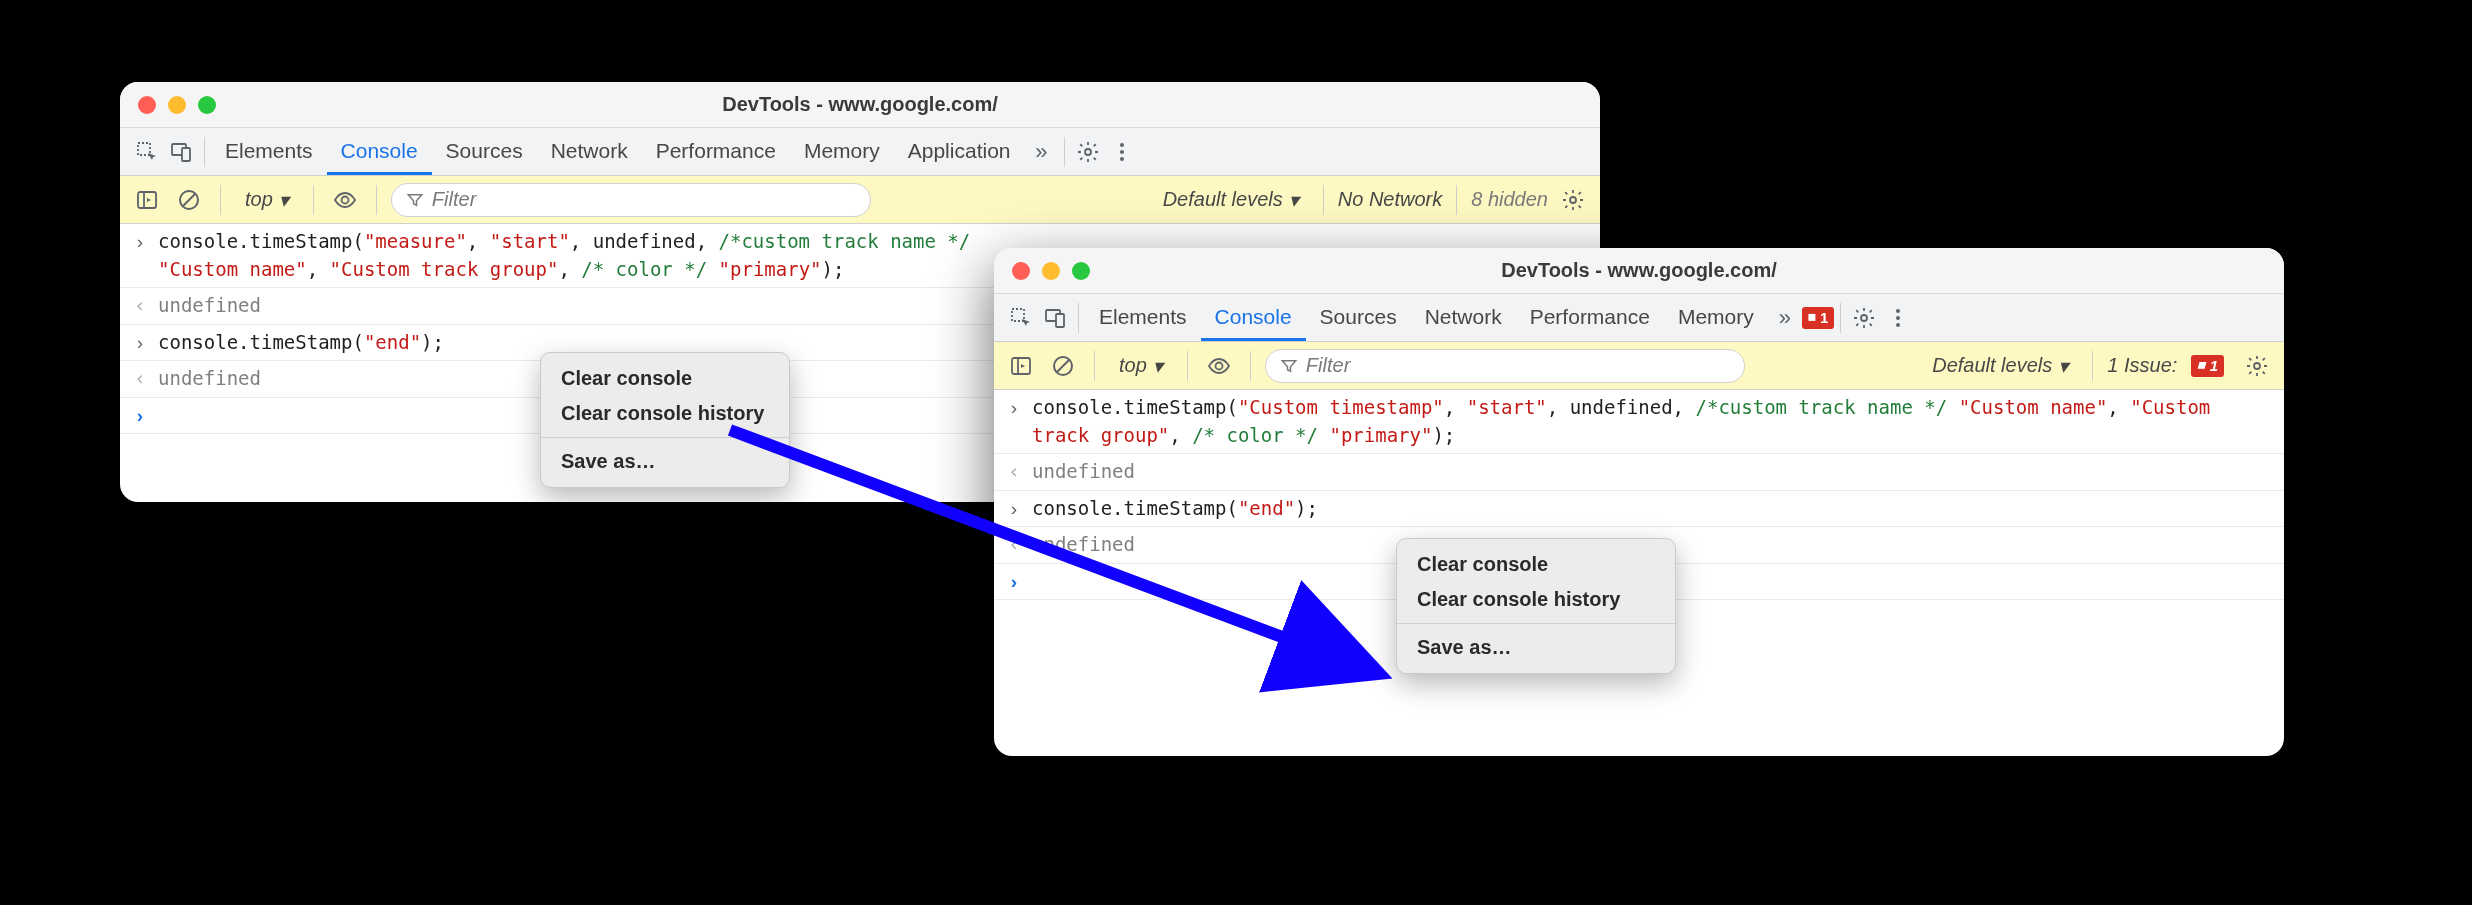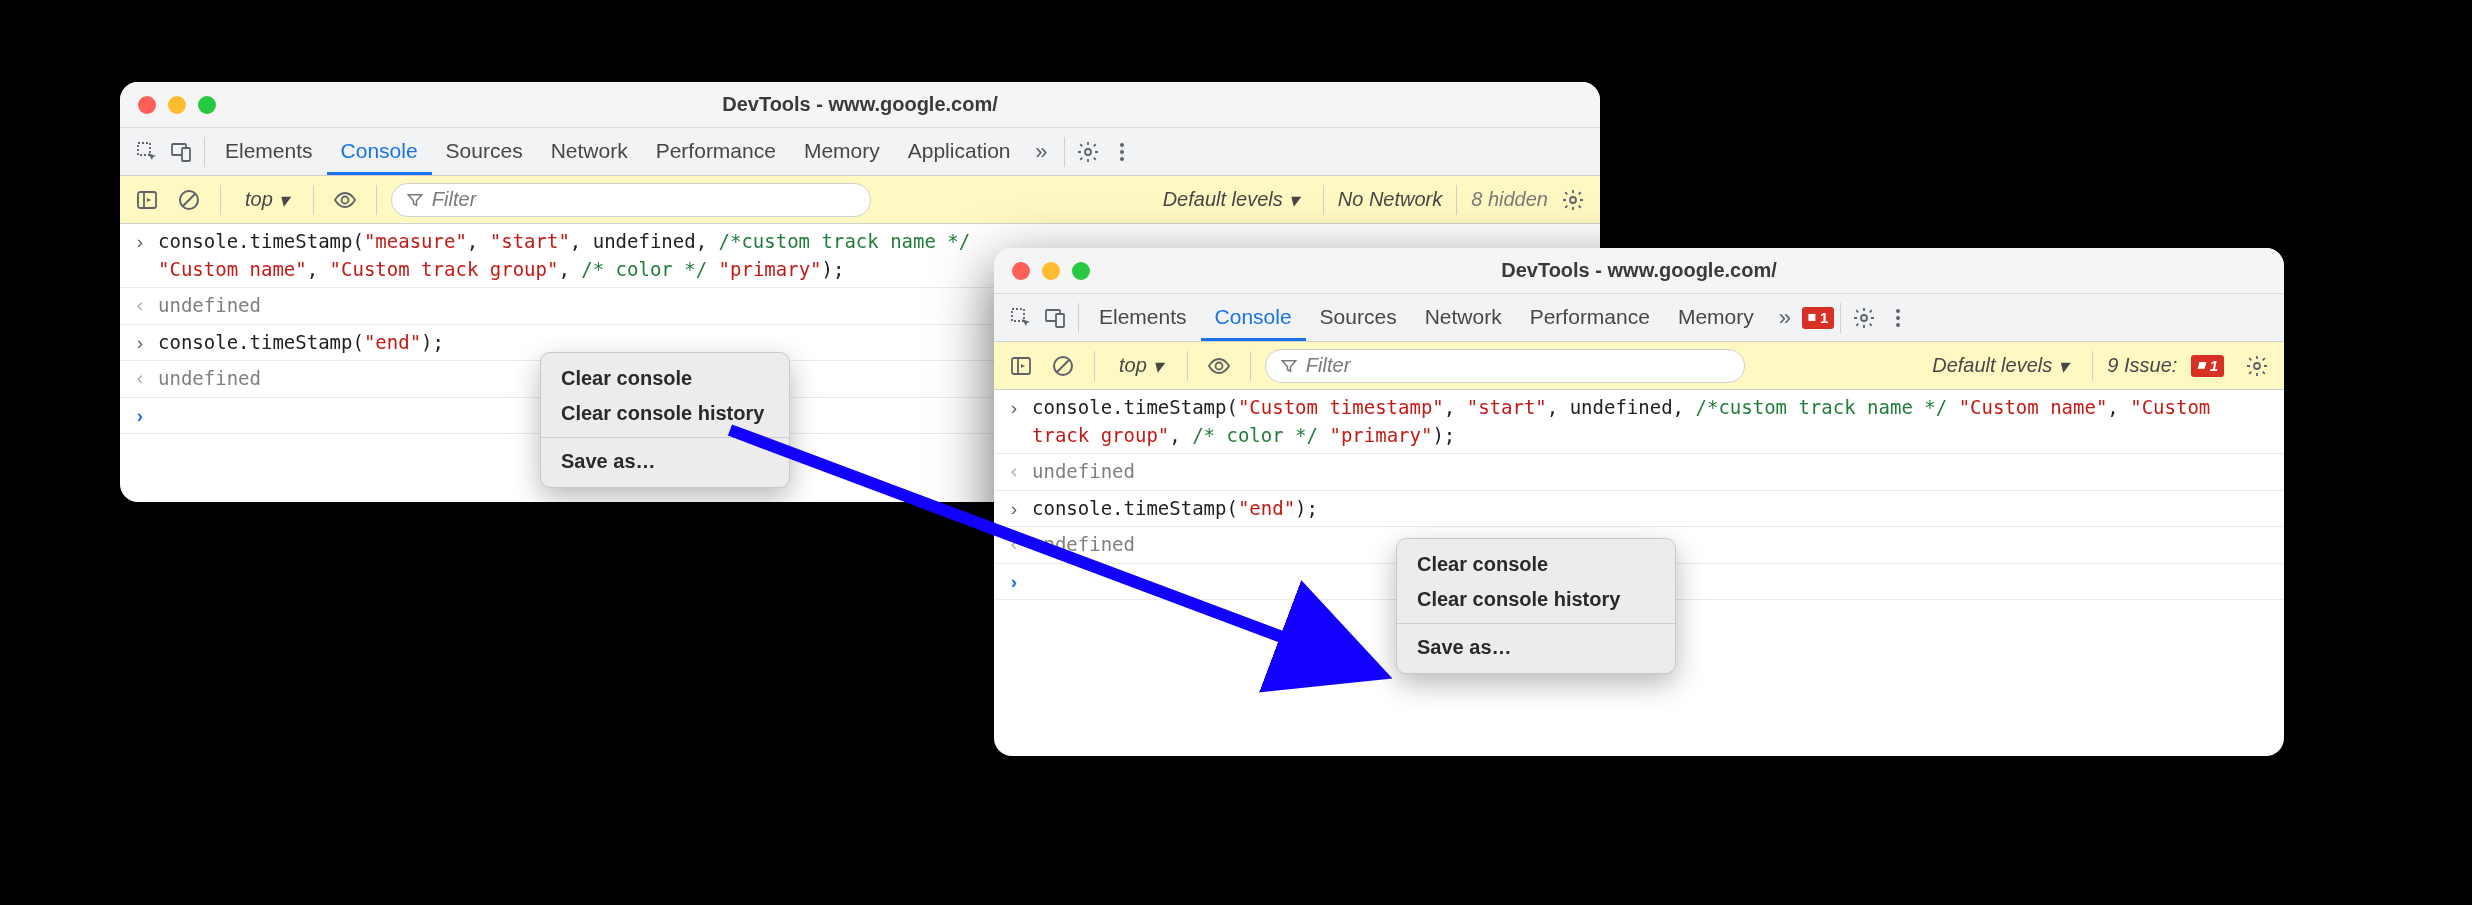--- a/index.html
+++ b/index.html
@@ -375,21 +375,21 @@
           <path d="M3 5h18l-7 8v6l-4-2v-4z"></path>
         </svg>
       <span>Filter</span>
     </span>
     <span class="spacer"></span>
     <span class="pill-select">
       <span>Default levels</span>
       <span>▾</span>
     </span>
     <span class="vsep"></span>
-    <span>9 Issue:</span>
+    <span>1 Issue:</span>
     <span class="badge" style="margin-left:6px;">1</span>
     <span class="icon-btn" style="margin-left:8px;">
       <svg viewBox="0 0 24 24" fill="none" stroke="currentColor" stroke-width="1.8">
           <circle cx="12" cy="12" r="3"></circle>
           <path d="M12 2v3M12 19v3M4.2 4.2l2.1 2.1M17.7 17.7l2.1 2.1M2 12h3M19 12h3M4.2 19.8l2.1-2.1M17.7 6.3l2.1-2.1"></path>
         </svg>
     </span>
   </div>
 
   <div class="console-body" id="right-console">

